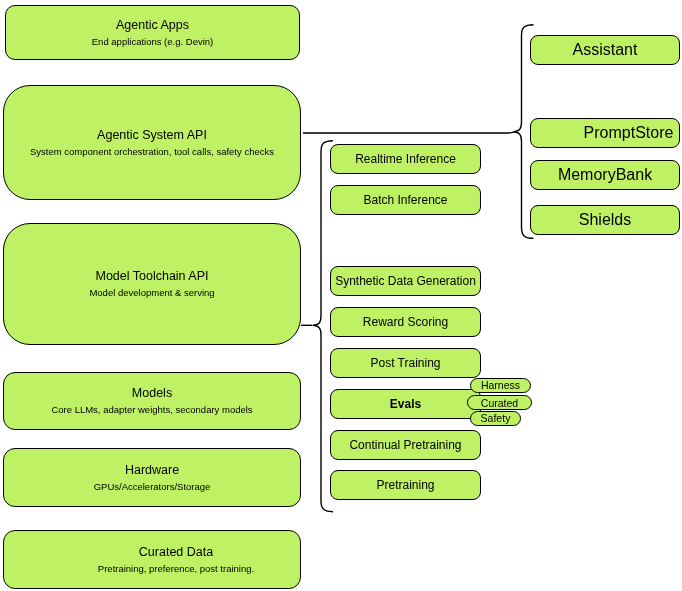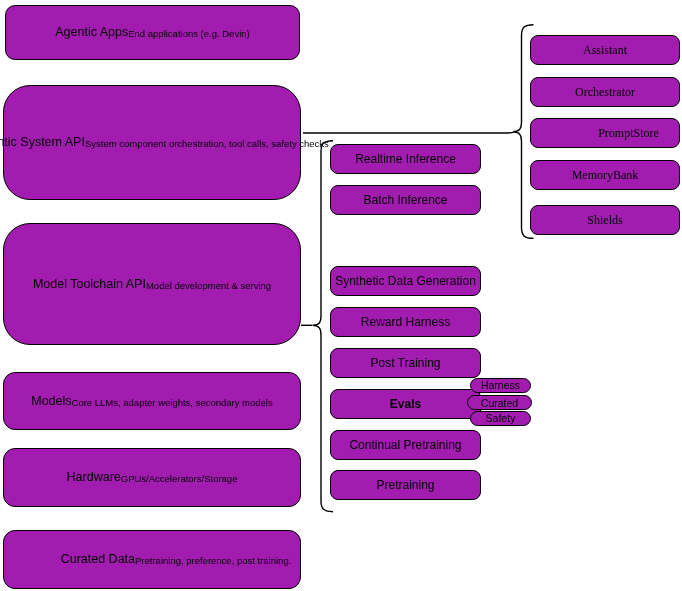--- a/index.html
+++ b/index.html
@@ -12,23 +12,23 @@
     width: 682px;
     height: 591px;
     background: #ffffff;
     overflow: hidden;
     color: #000;
   }
   .node {
     position: absolute;
     box-sizing: border-box;
     border: 1.4px solid #000;
-    background: #a21caf;
+    background: #bef264;
     display: flex;
-    flex-direction: row;
+    flex-direction: column;
     align-items: center;
     justify-content: center;
     text-align: center;
   }
   .stack-box .title {
     font-size: 12.5px;
     line-height: 15px;
     white-space: nowrap;
   }
   .stack-box .subtitle {
@@ -39,27 +39,26 @@
   }
   .svc {
     font-size: 12px;
     white-space: nowrap;
     border-radius: 8px;
     left: 330px;
     width: 151px;
     height: 30px;
   }
   .comp {
-    font-size: 12px;
+    font-size: 16px;
     white-space: nowrap;
     border-radius: 8px;
     left: 530px;
     width: 150px;
     height: 30px;
-    font-family: Liberation Serif, serif;
   }
   .pill {
     font-size: 10.5px;
     white-space: nowrap;
     border-radius: 8px;
     height: 15px;
     z-index: 5;
   }
   svg.wires {
     position: absolute;
@@ -110,29 +109,28 @@
   </div>
 
   <div class="node stack-box" style="left:3px; top:530px; width:298px; height:59px; border-radius:12px;padding-left:48px;">
     <div class="title">Curated Data</div>
     <div class="subtitle">Pretraining, preference, post training.</div>
   </div>
 
   <div class="node svc" style="top:144px;text-align:center;">Realtime Inference</div>
   <div class="node svc" style="top:185px;">Batch Inference</div>
   <div class="node svc" style="top:266px;">Synthetic Data Generation</div>
-  <div class="node svc" style="top:307px;">Reward Harness</div>
+  <div class="node svc" style="top:307px;">Reward Scoring</div>
   <div class="node svc" style="top:348px;text-align:center;">Post Training</div>
   <div class="node svc" style="top:389px;font-weight:bold;">Evals</div>
   <div class="node svc" style="top:430px;">Continual Pretraining</div>
   <div class="node svc" style="top:470px;">Pretraining</div>
 
   <div class="node pill" style="left:470px; top:377.5px; width:61px;">Harness</div>
   <div class="node pill" style="left:467px; top:395px; width:65px;">Curated</div>
-  <div class="node pill" style="left:470px; top:410.5px; width:61px;">Safety</div>
+  <div class="node pill" style="left:470px; top:410.5px; width:51px;">Safety</div>
 
   <div class="node comp" style="top:35px;">Assistant</div>
-  <div class="node comp" style="top:77px;">Orchestrator</div>
   <div class="node comp" style="top:118px;padding-left:47px;">PromptStore</div>
   <div class="node comp" style="top:160px;">MemoryBank</div>
   <div class="node comp" style="top:205px;">Shields</div>
 
 </div>
 
 </body></html>

